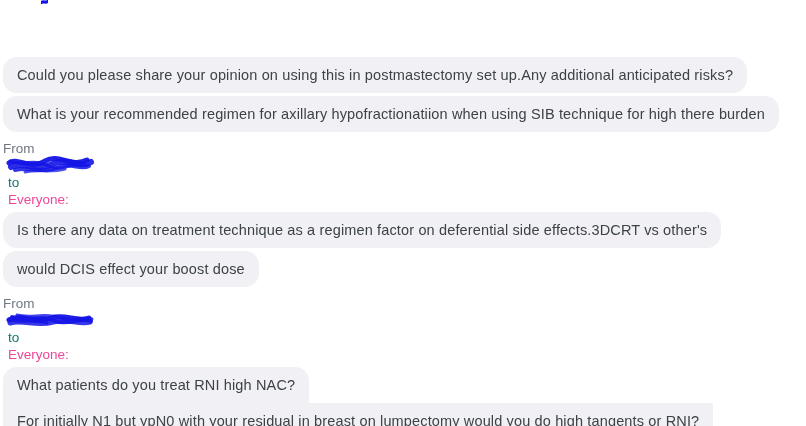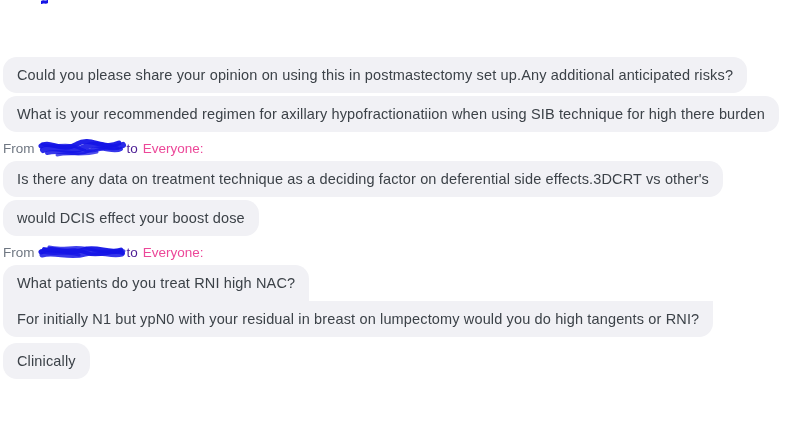--- a/index.html
+++ b/index.html
@@ -72,23 +72,24 @@
   }
 
   
   .from-line {
     display: flex;
     font-size: 13.5px;
     line-height: 17px;
     color: #6f7782;
     padding-left: 3px;
     white-space: nowrap;
+    flex-direction: column;
   }
   .from-line .lbl-from { color: #6f7782; }
-  .from-line .lbl-to  { color: #4c1d95; margin-left: 5px; }
+  .from-line .lbl-to  { color: #0f766e; margin-left: 5px; }
   .from-line .recipient {
     color: #ec4899;
     margin-left: 5px;
   }
   .redacted-name {
     position: relative;
     display: inline-block;
     margin-left: 4px;
     width: 83px;
     height: 17px;
@@ -149,21 +150,21 @@
           </g>
         </svg>
       </span>
       <span class="lbl-to">to</span>
       <span class="recipient">Everyone:</span>
     </div>
 
     <div class="sp-4"></div>
 
     <div class="msg-row">
-      <div class="bubble">Is there any data on treatment technique as a deciding factor on deferential side effects.3DCRT vs other's</div>
+      <div class="bubble">Is there any data on treatment technique as a regimen factor on deferential side effects.3DCRT vs other's</div>
     </div>
 
     <div class="sp-3"></div>
 
     <div class="msg-row">
       <div class="bubble">would DCIS effect your boost dose</div>
     </div>
 
     <div class="sp-8"></div>
 

